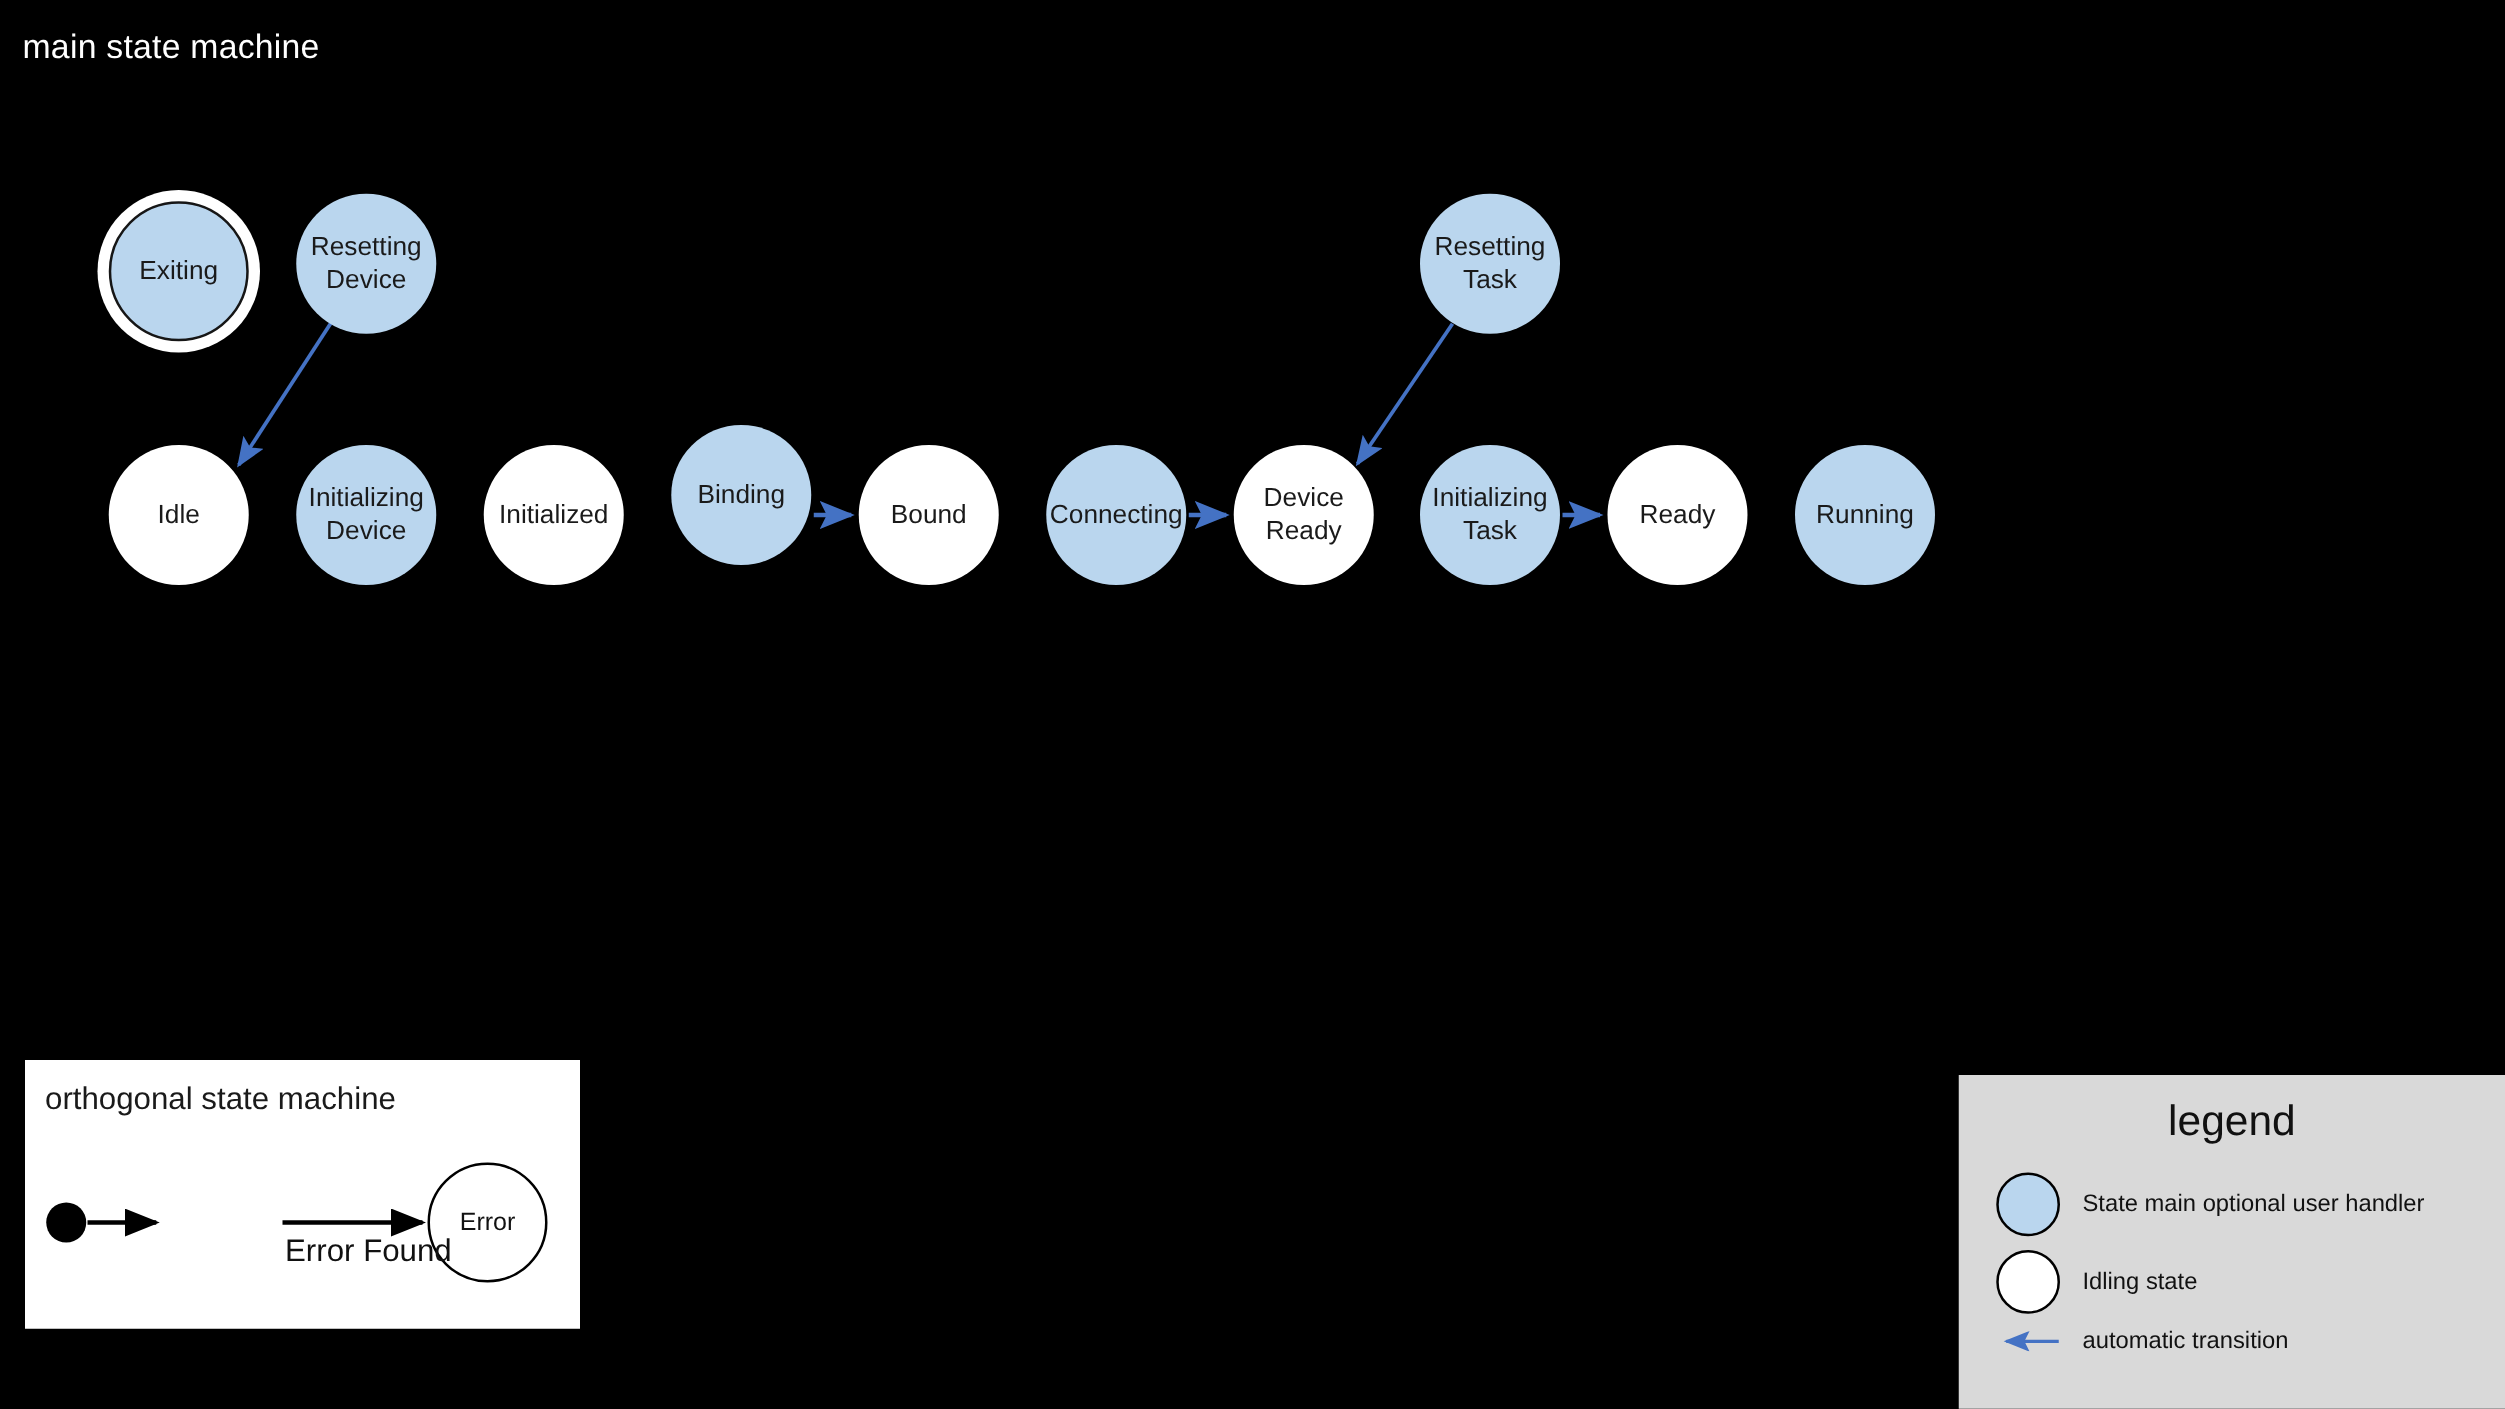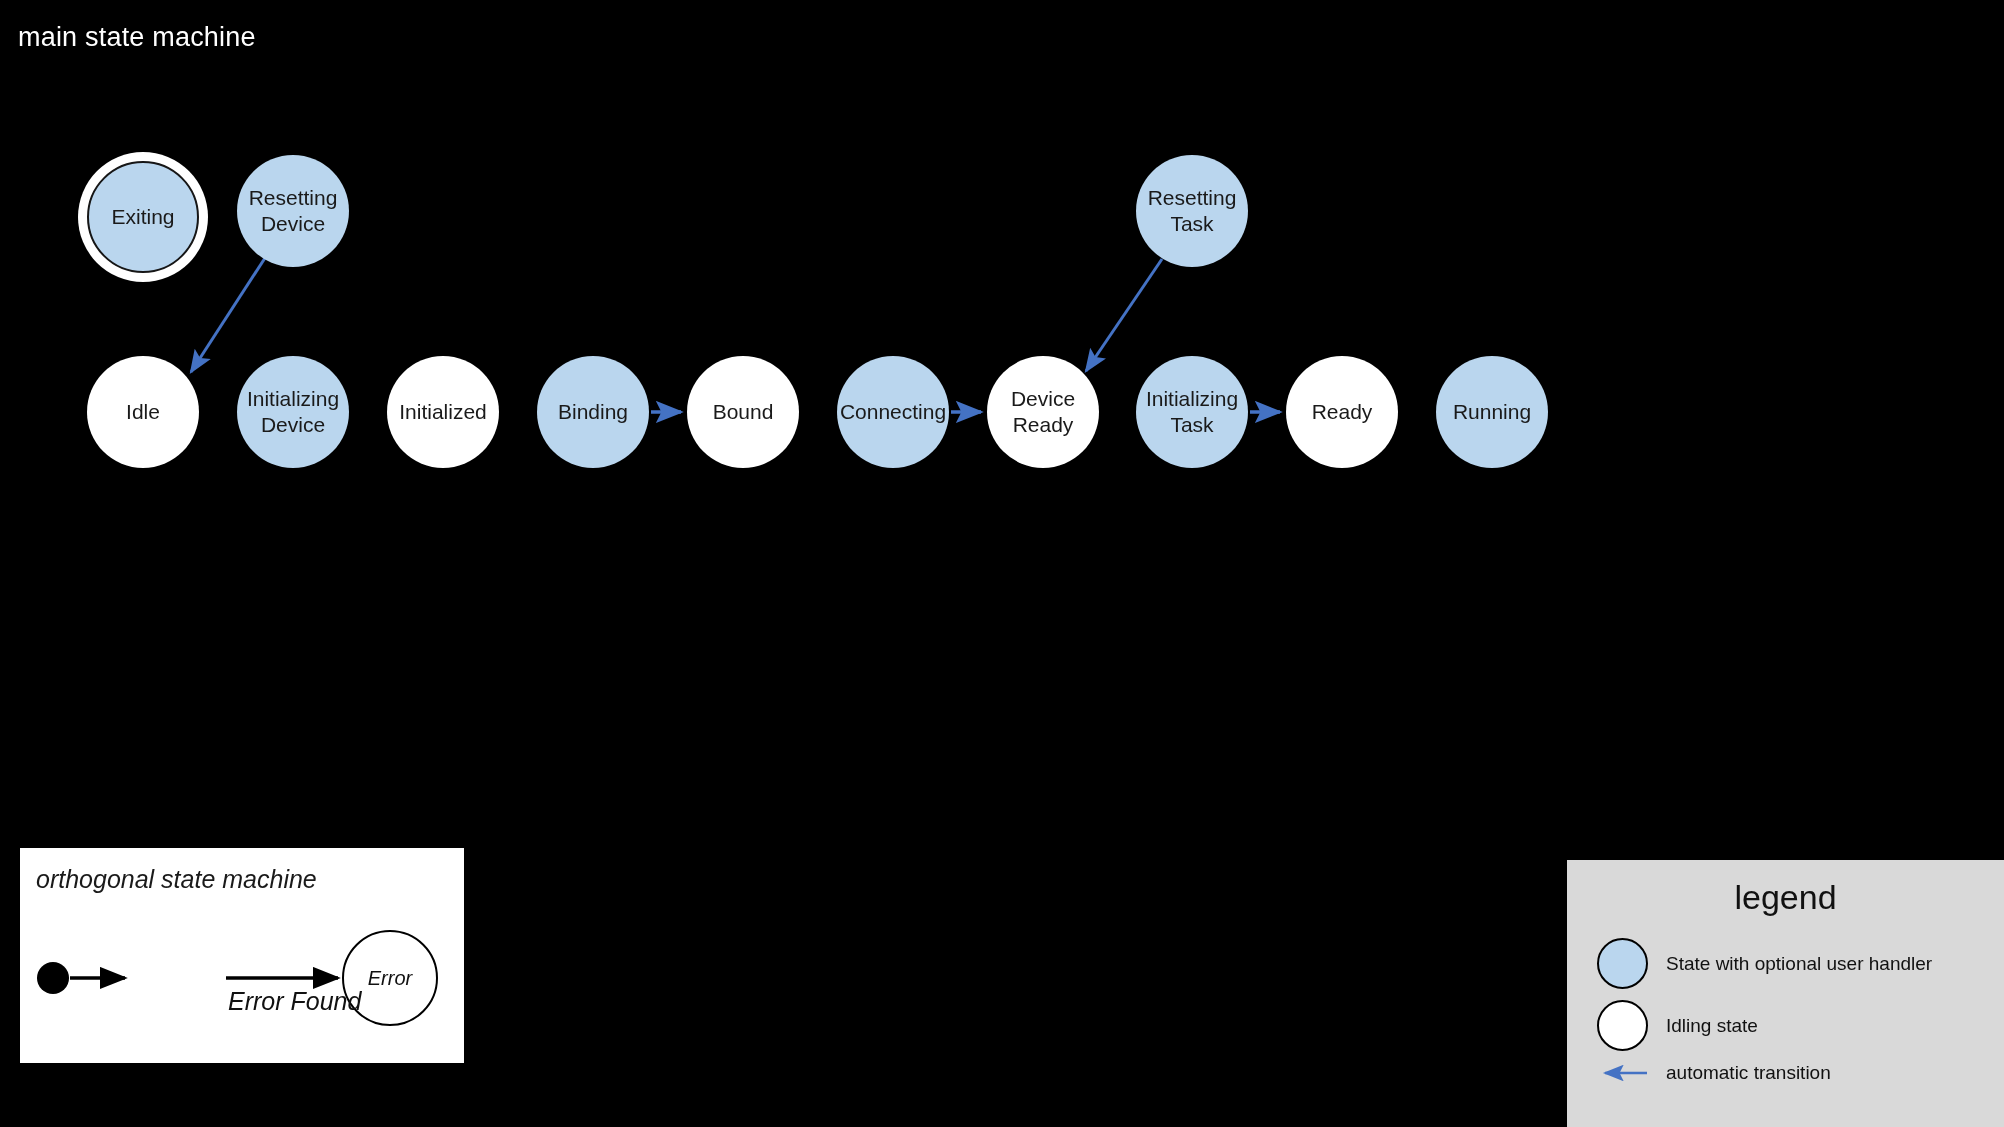--- a/index.html
+++ b/index.html
@@ -54,21 +54,20 @@
 
   
   #ortho-panel {
     position: absolute;
     left: 20px;
     top: 848px;
     width: 444px;
     height: 215px;
     background: #ffffff;
     box-sizing: border-box;
-    font-style: italic;
   }
   #ortho-title {
     position: absolute;
     left: 16px;
     top: 17px;
     font-size: 25px;
     color: #1a1a1a;
     white-space: nowrap;
   }
   .ortho-node {
@@ -190,21 +189,21 @@
     <div class="node idling" style="left: 87px; top: 356px; width: 112px; height: 112px;">
       <span class="node-label">Idle</span>
     </div>
     <div class="node handler" style="left: 237px; top: 356px; width: 112px; height: 112px;">
       <span class="node-label">Initializing
 Device</span>
     </div>
     <div class="node idling" style="left: 387px; top: 356px; width: 112px; height: 112px;">
       <span class="node-label">Initialized</span>
     </div>
-    <div class="node handler" style="left: 537px; top: 356px; width: 112px; height: 112px;">
+    <div class="node handler" style="left: 537px; top: 340px; width: 112px; height: 112px;">
       <span class="node-label">Binding</span>
     </div>
     <div class="node idling" style="left: 687px; top: 356px; width: 112px; height: 112px;">
       <span class="node-label">Bound</span>
     </div>
     <div class="node handler" style="left: 837px; top: 356px; width: 112px; height: 112px;">
       <span class="node-label">Connecting</span>
     </div>
     <div class="node idling" style="left: 987px; top: 356px; width: 112px; height: 112px;">
       <span class="node-label">Device
@@ -235,21 +234,21 @@
     <span>Error</span>
   </div>
   <div id="ortho-edge-label">Error Found</div>
 </div>
 
 <div id="legend-panel">
   <div id="legend-title">legend</div>
 
   <div class="legend-row" style="top:78px;">
     <div class="legend-swatch handler"></div>
-    <div class="legend-text">State with optional user handler</div>
+    <div class="legend-text">State main optional user handler</div>
   </div>
 
   <div class="legend-row" style="top:140px;">
     <div class="legend-swatch idling"></div>
     <div class="legend-text">Idling state</div>
   </div>
 
   <div class="legend-row" style="top:202px;">
     <div class="legend-arrow-wrap">
       <svg width="51" height="16" xmlns="http://www.w3.org/2000/svg">

